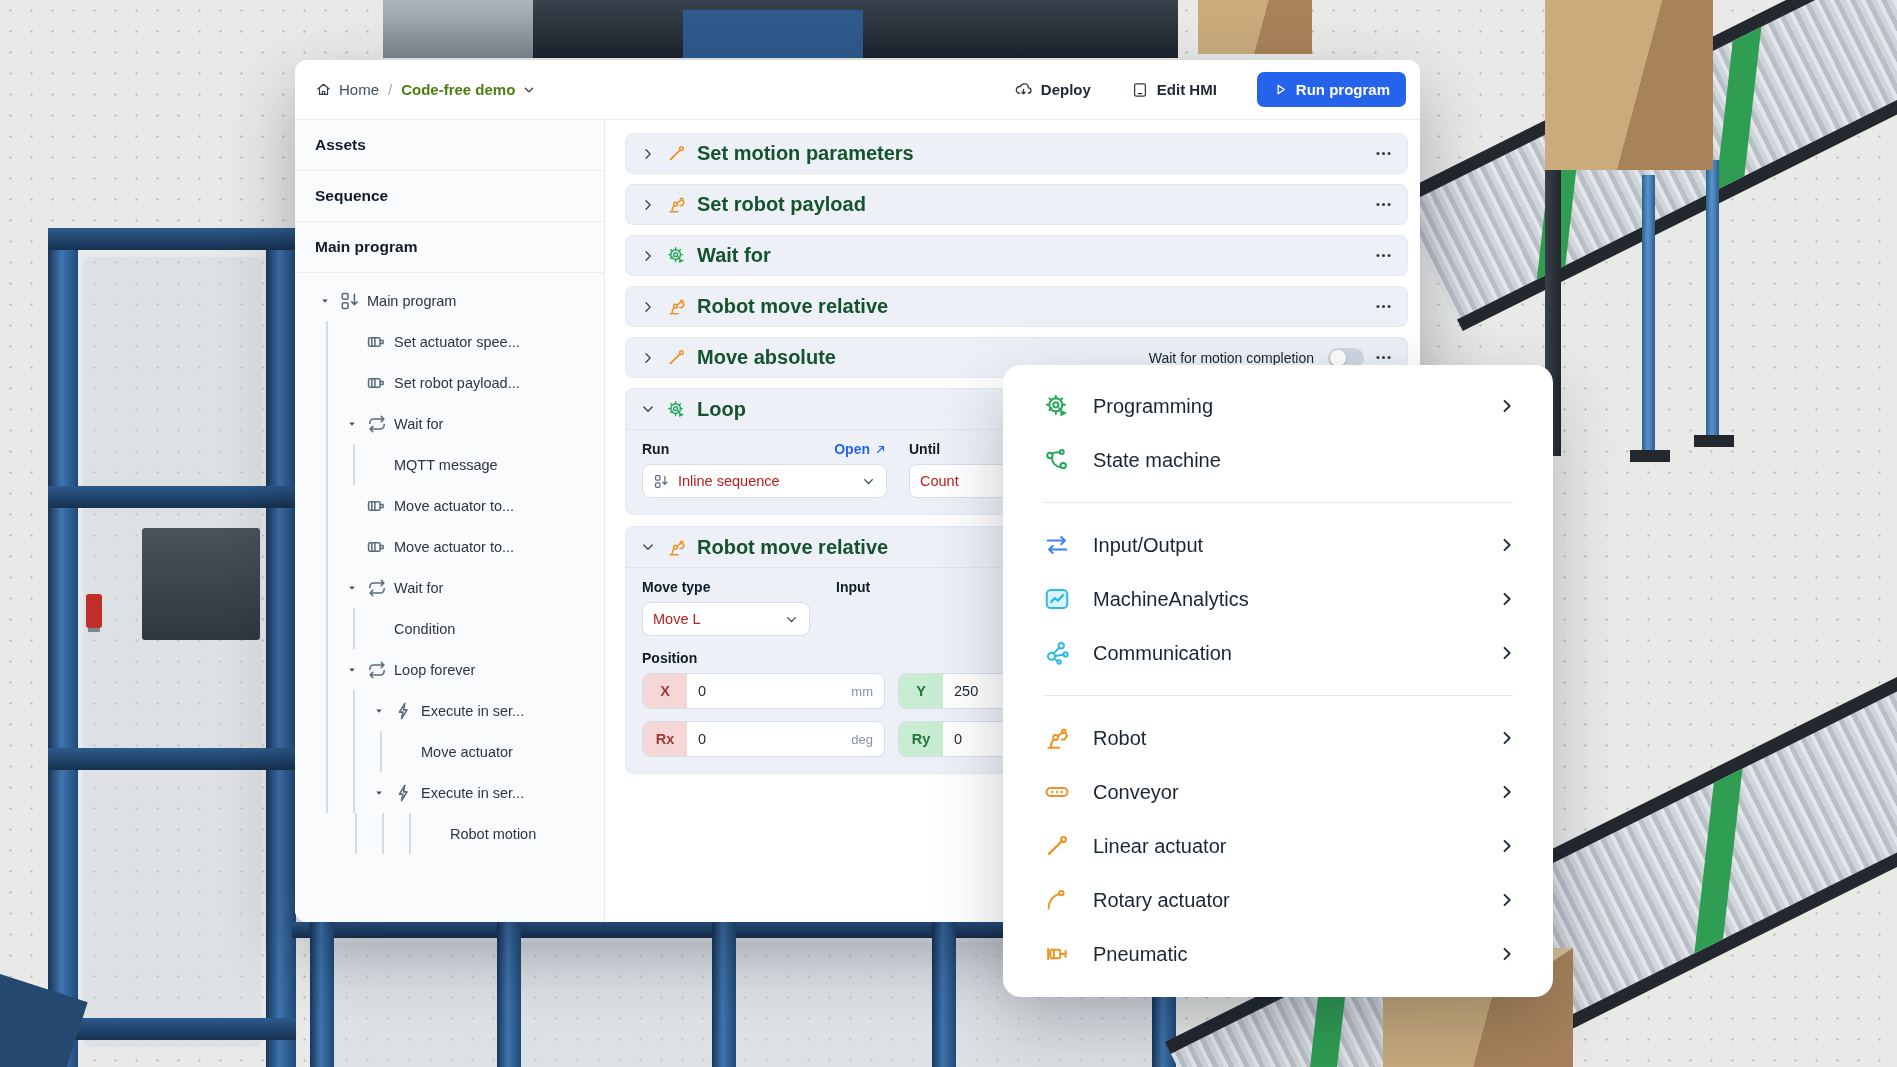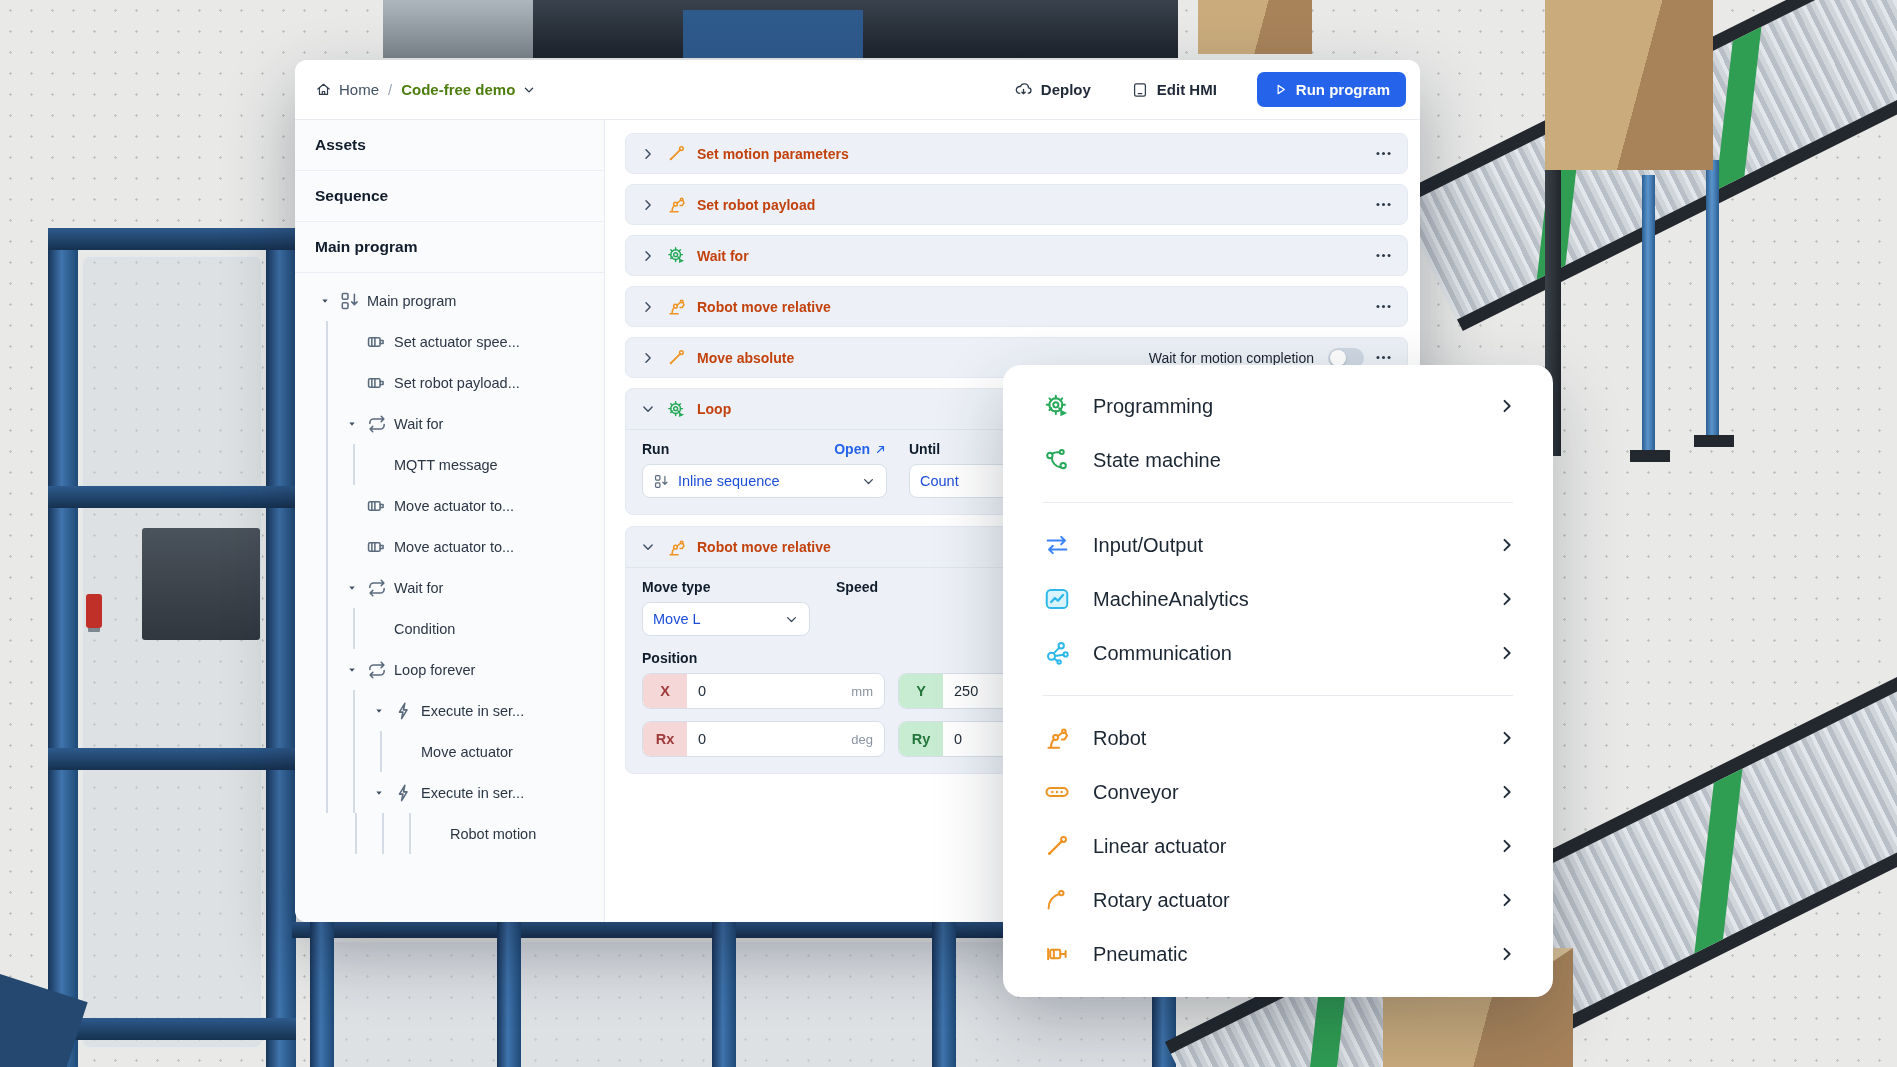--- a/index.html
+++ b/index.html
@@ -74,35 +74,35 @@
   .tlabel{white-space:nowrap}
   .side-footer{flex:none;border-top:1px solid #e9edf3;padding:13px 14px 16px}
   .add-cmd{height:35px;display:flex;align-items:center;justify-content:center;border:1px solid #c9d3df;border-radius:8px;background:#fbfcfe;font-size:14.5px;font-weight:700;color:#16202c;cursor:pointer}
 
   
   .content{flex:1;background:#fff;padding:13px 12px 0 20px;min-width:0}
   .cmd-row{height:41px;display:flex;align-items:center;gap:10px;background:#edf1f7;border:1px solid #e3e9f1;border-radius:8px;padding:0 14px;margin-bottom:10px;cursor:pointer}
   .chev{width:16px;height:16px;color:#3c4a5d}
   .chev svg{stroke-width:2.1}
   .cicon{width:21px;height:21px}
-  .clabel{font-size:14px;font-weight:700;color:#c2410c;white-space:nowrap}
+  .clabel{font-size:20px;font-weight:700;color:#14532d;white-space:nowrap}
   .sp{flex:1}
   .tog-label{font-size:14px;color:#18222e;margin-right:4px;white-space:nowrap}
   .toggle{width:36px;height:20px;border-radius:10px;background:#cfd8e3;position:relative;flex:none;cursor:pointer}
   .toggle .knob{position:absolute;left:2px;top:2px;width:16px;height:16px;border-radius:50%;background:#fff;box-shadow:0 1px 2px rgba(15,23,42,.25)}
   .dots3{width:19px;height:19px;color:#2f3b49;cursor:pointer}
 
   .panel{background:#edf1f7;border:1px solid #e3e9f1;border-radius:8px;margin-bottom:11px}
   .panel-header{height:41px;display:flex;align-items:center;gap:10px;padding:0 14px;border-bottom:1px solid #dfe5ee;cursor:pointer}
   .panel-body{padding:11px 16px 16px}
   .fld-label{font-size:14px;font-weight:700;color:#101c2b;margin-bottom:7px}
   .lbl-row{display:flex;align-items:center;justify-content:space-between}
   .link{display:flex;align-items:center;gap:4px;color:#2563eb;font-size:14px;font-weight:600;cursor:pointer}
   .link .icn{width:13px;height:13px}
-  .sel{height:34px;background:#fff;border:1px solid #d6dee8;border-radius:8px;display:flex;align-items:center;gap:8px;padding:0 10px;font-size:14.5px;font-weight:500;color:#1d4ed8;cursor:pointer}
+  .sel{height:34px;background:#fff;border:1px solid #d6dee8;border-radius:8px;display:flex;align-items:center;gap:8px;padding:0 10px;font-size:14.5px;font-weight:500;color:#b91c1c;cursor:pointer}
   .sel .dd{margin-left:auto;width:15px;height:15px;color:#3c4a5d}
   .inp{height:34px;background:#fff;border:1px solid #d6dee8;border-radius:8px;display:flex;align-items:center;padding:0 11px;font-size:14.5px;font-weight:500;color:#1c2836}
   .inp .unit{margin-left:auto;font-size:13px;color:#8a94a3}
   .loop-cols{display:flex}
   .col-run{width:245px}
   .col-until{width:220px;margin-left:22px}
   .rmr-cols{display:flex;margin-bottom:14px}
   .col-movetype{width:168px}
   .col-speed{width:292px;margin-left:26px}
   .pos-grid{display:grid;grid-template-columns:243px 230px;gap:12px 13px}
@@ -620,21 +620,21 @@
               <div class="sel">
                 <span>Move L</span>
                 <span class="dd icn">
                     <svg viewBox="0 0 24 24" style="stroke-width:2.1">
                       <path d="M5.8 9 12 15.2 18.2 9"></path>
                     </svg>
                   </span>
               </div>
             </div>
             <div class="col-speed">
-              <div class="fld-label">Speed</div>
+              <div class="fld-label">Input</div>
             </div>
           </div>
           <div class="fld-label">Position</div>
           <div class="pos-grid" id="pos-grid">
               <div class="pfield">
                 <span class="pfx f-red">X</span>
                 <span class="pval">0</span>
                 <span class="unit">mm</span>
               </div>
               <div class="pfield">

